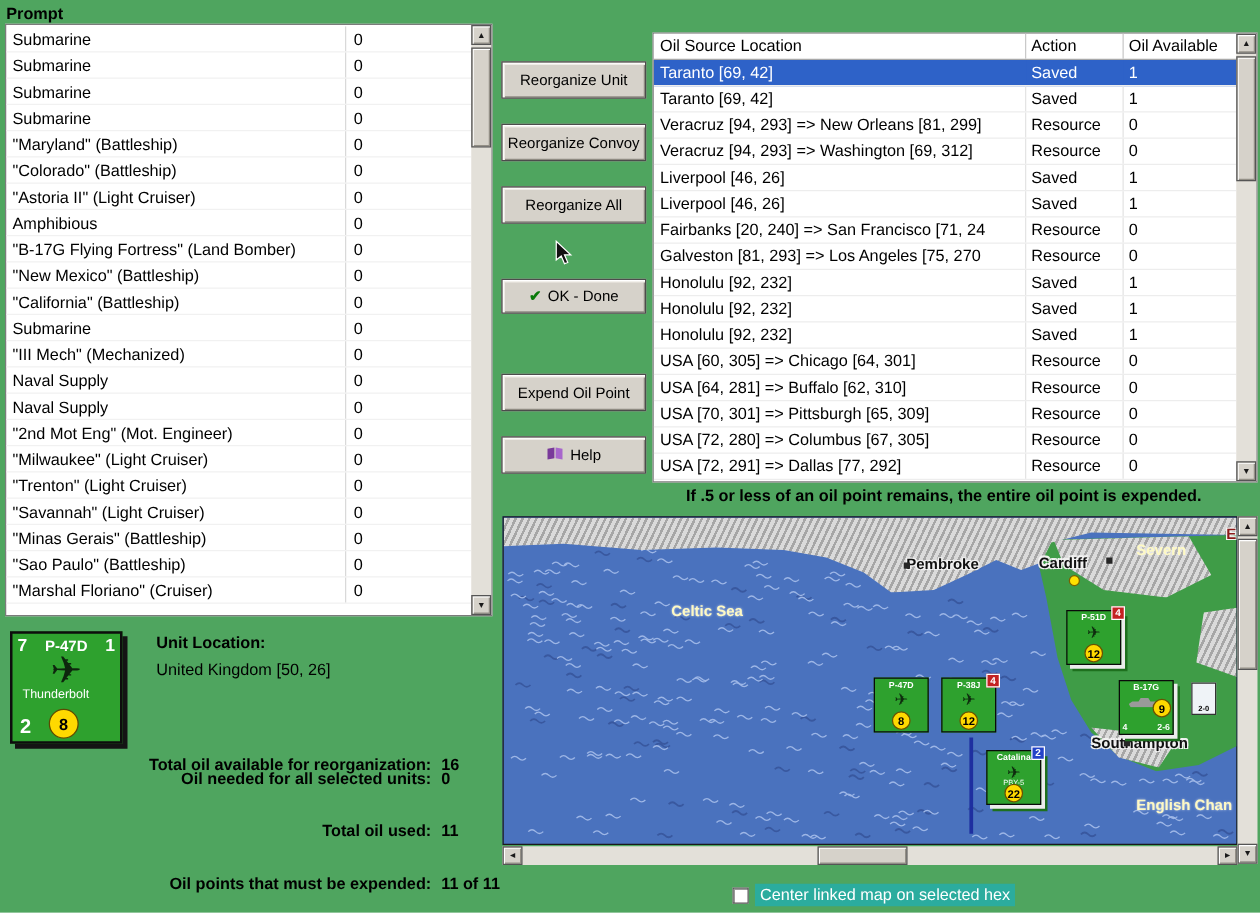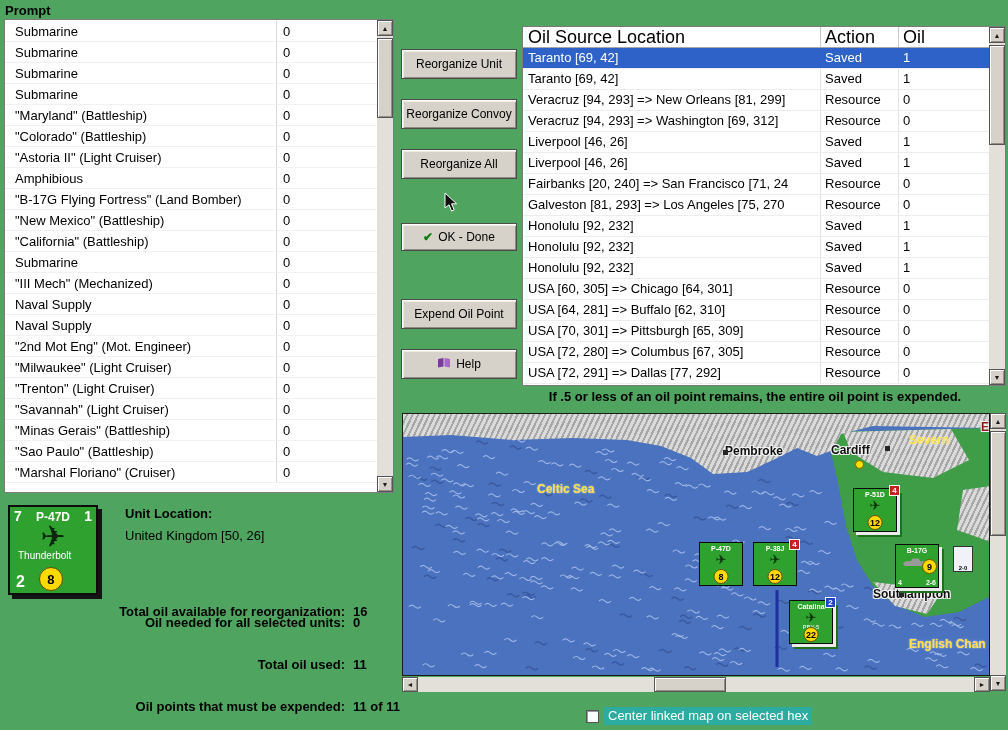--- a/index.html
+++ b/index.html
@@ -22,29 +22,29 @@
               box-shadow: inset 1px 1px 0 #fff, inset -1px -1px 0 #938f86; box-sizing:border-box; }
   .sb-h .sb-thumb { top:0; height:15px; }
 
   
   #prompt-label { position:absolute; left:5px; top:3px; font-size:13px; font-weight:bold; }
   #unit-listbox { position:absolute; left:4px; top:19px; width:390px; height:474px; background:#fff;
                   border:1px solid #7b7b7b; box-sizing:border-box; }
   #unit-rows { position:absolute; left:0; top:1px; right:16px; bottom:0; overflow:hidden; }
   .list-row  { display:flex; height:21px; line-height:21px; font-size:13px;
                border-bottom:1px solid #f1f1f1; box-sizing:border-box; }
-  .list-name { width:272px; padding-left:10px; white-space:nowrap; overflow:hidden;
+  .list-name { width:272px; padding-left:5px; white-space:nowrap; overflow:hidden;
                border-right:1px solid #d9d9d9; box-sizing:border-box; }
   .list-val  { padding-left:6px; }
 
   
   #oil-tablebox { position:absolute; left:522px; top:26px; width:484px; height:360px; background:#fff;
                   border:1px solid #7b7b7b; box-sizing:border-box; }
   #oil-header { position:absolute; left:0; top:0; right:16px; height:21px; display:flex;
-                font-size:18px; background:#fff; border-bottom:1px solid #a8a8a8; box-sizing:border-box; }
+                font-size:13px; background:#fff; border-bottom:1px solid #a8a8a8; box-sizing:border-box; }
   .h-loc { width:298px; padding-left:5px; line-height:20px; border-right:1px solid #c9c9c9; box-sizing:border-box; }
   .h-act { width:78px;  padding-left:4px; line-height:20px; border-right:1px solid #c9c9c9; box-sizing:border-box; }
   .h-avail { flex:1; padding-left:4px; line-height:20px; }
   #oil-rows { position:absolute; left:0; top:21px; right:16px; bottom:0; overflow:hidden; }
   .t-row { display:flex; height:21px; font-size:13px; border-bottom:1px solid #ededed; box-sizing:border-box; }
   .c-loc { width:298px; padding-left:5px; line-height:20px; white-space:nowrap; overflow:hidden;
            border-right:1px solid #e4e4e4; box-sizing:border-box; }
   .c-act { width:78px; padding-left:4px; line-height:20px; border-right:1px solid #e4e4e4; box-sizing:border-box; }
   .c-avail { flex:1; padding-left:4px; line-height:20px; }
   .t-row.selected { background:#2E62C8; color:#fff; }
@@ -59,21 +59,21 @@
   #sea-svg { position:absolute; left:0; top:0; z-index:1; }
   .landform { position:absolute; left:0; top:0; width:588px; height:263px; z-index:2; }
   .hatch { background: repeating-linear-gradient(115deg, #DADADA 0px 3px, #A6A6A6 3px 5px); }
   .greenland { background:#3F9C47; }
   .city { position:absolute; width:5px; height:5px; background:#262626; z-index:4; }
   .hex-dot { position:absolute; width:9px; height:9px; border-radius:50%; background:#FFE000;
              border:1px solid #7a6000; box-sizing:border-box; z-index:4; }
   .m-label { position:absolute; z-index:4; white-space:nowrap; font-size:12px; font-weight:bold; }
   .m-label.land { color:#101010;
                   text-shadow:1px 1px 0 #f2f2f2,-1px -1px 0 #f2f2f2,1px -1px 0 #f2f2f2,-1px 1px 0 #f2f2f2; }
-  .m-label.sea  { color:#fde047; text-shadow:0 0 2px rgba(255,255,255,.75); }
+  .m-label.sea  { color:#fef9c3; text-shadow:0 0 2px rgba(255,255,255,.75); }
 
   .map-counter { position:absolute; width:44px; height:44px; background:#2EA12E;
                  border:1px solid #0a0a0a; box-sizing:border-box; z-index:5; }
   .stacked { box-shadow: 3px 3px 0 #ececec, 5px 5px 0 #1e701e; }
   .mc-name { font-size:7px; font-weight:bold; color:#fff; text-align:center; line-height:9px; padding-top:1px; }
   .mc-sil  { text-align:center; font-size:13px; line-height:13px; color:#0E2C0E; }
   .mc-ship { width:28px; height:8px; background:#9a9a9a; margin:3px auto 0;
              clip-path:polygon(0% 65%,10% 40%,28% 40%,34% 5%,56% 5%,62% 40%,100% 40%,90% 100%,6% 100%); }
   .mc-sub  { font-size:6px; color:#fff; text-align:center; line-height:7px; }
   .mc-circle { position:absolute; left:50%; transform:translateX(-50%); bottom:1px; width:15px; height:15px;

